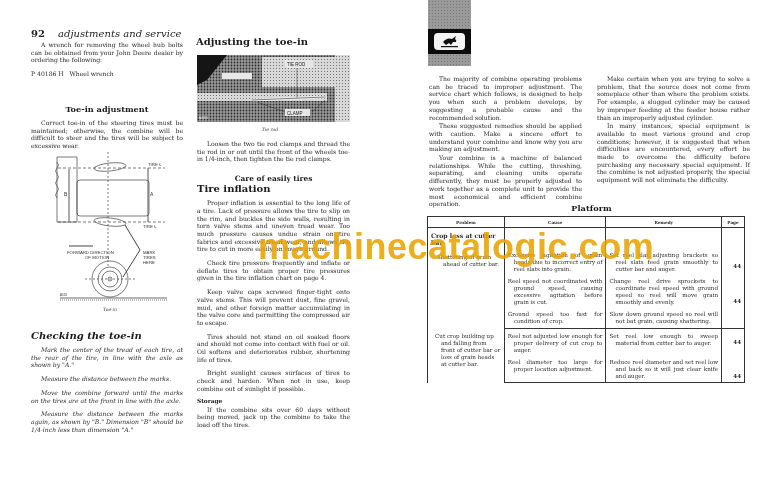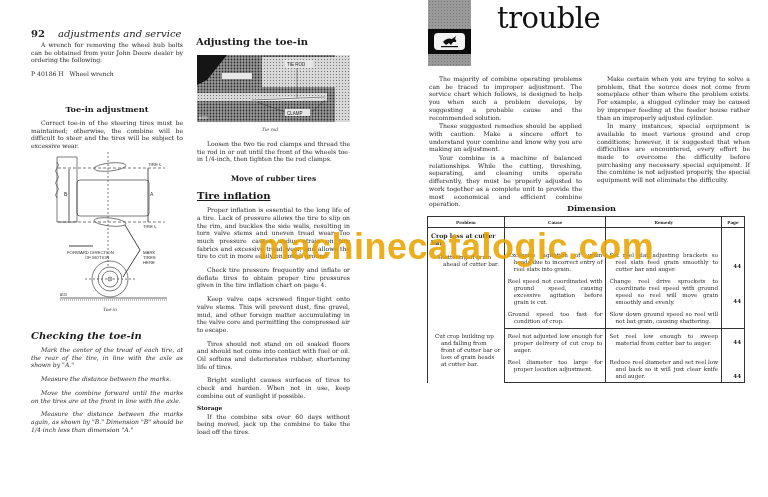--- a/index.html
+++ b/index.html
@@ -129,22 +129,22 @@
       <text x="90" y="11" font-family="Liberation Sans, sans-serif" font-size="4.5" fill="#222">TIE ROD</text>
       <rect x="88" y="54" width="25" height="7" fill="#e6e6e6"></rect>
       <text x="90" y="60" font-family="Liberation Sans, sans-serif" font-size="4.5" fill="#222">CLAMP</text>
       <text x="2" y="64" font-family="Liberation Sans, sans-serif" font-size="2.8" fill="#eee">A 6059</text>
     </svg>
   </div>
   <div class="abs caption" style="left:240px;top:127px;width:60px;">Tie rod</div>
 
   <div class="abs" style="left:197px;top:140px;width:153px;">
     <div class="txt ind">Loosen the two tie rod clamps and thread the tie rod in or out until the front of the wheels toe-in 1/4-inch, then tighten the tie rod clamps.</div>
-    <div class="h-sec" style="margin-top:11px;font-size:7.4px;">Move of rubber tires</div>
-    <div class="h-sub" style="margin-top:7px;text-decoration:underline;">Tire inflation</div>
+    <div class="h-sec" style="margin-top:11px;font-size:7.4px;">Care of easily tires</div>
+    <div class="h-sub" style="margin-top:0;">Tire inflation</div>
     <div class="txt ind" style="margin-top:5px;">Proper inflation is essential to the long life of a tire. Lack of pressure allows the tire to slip on the rim, and buckles the side walls, resulting in torn valve stems and uneven tread wear. Too much pressure causes undue strain on tire fabrics and excessive tread wear, and allows the tire to cut in more easily on rough ground.</div>
     <div class="txt ind" style="margin-top:6px;">Check tire pressure frequently and inflate or deflate tires to obtain proper tire pressures given in the tire inflation chart on page 4.</div>
     <div class="txt ind" style="margin-top:6px;">Keep valve caps screwed finger-tight onto valve stems. This will prevent dust, fine gravel, mud, and other foreign matter accumulating in the valve core and permitting the compressed air to escape.</div>
     <div class="txt ind" style="margin-top:6px;">Tires should not stand on oil soaked floors and should not come into contact with fuel or oil. Oil softens and deteriorates rubber, shortening life of tires.</div>
     <div class="txt ind" style="margin-top:6px;">Bright sunlight causes surfaces of tires to check and harden. When not in use, keep combine out of sunlight if possible.</div>
     <div class="h-sub" style="margin-top:5px;font-size:5.8px;">Storage</div>
     <div class="txt ind" style="margin-top:2px;">If the combine sits over 60 days without being moved, jack up the combine to take the load off the tires.</div>
   </div>
 </div>
 
@@ -154,34 +154,33 @@
     <div class="abs logo-black" style="left:0;top:29px;width:43px;height:25px;">
       <div class="abs logo-inner" style="left:6px;top:4px;width:31px;height:17px;">
         <svg width="31" height="17" viewBox="0 0 31 17">
           <path d="M9 9 Q13 4 18 6 L22 3 L21 6 Q23 7 22 9 L19 9 L17 12 L15 10 L12 12 Z" fill="#111"></path>
           <rect x="7" y="13" width="17" height="1.2" fill="#111"></rect>
         </svg>
       </div>
     </div>
   </div>
 
-  <div class="abs big-title" style="left:82px;top:4px;">trouble</div>
 
   <div class="abs" style="left:14px;top:75px;width:153px;">
     <div class="txt ind">The majority of combine operating problems can be traced to improper adjustment. The service chart which follows, is designed to help you when such a problem develops, by suggesting a probable cause and the recommended solution.</div>
     <div class="txt ind" style="margin-top:1px;">These suggested remedies should be applied with caution. Make a sincere effort to understand your combine and know why you are making an adjustment.</div>
     <div class="txt ind" style="margin-top:1px;">Your combine is a machine of balanced relationships. While the cutting, threshing, separating, and cleaning units operate differently, they must be properly adjusted to work together as a complete unit to provide the most economical and efficient combine operation.</div>
   </div>
 
   <div class="abs" style="left:182px;top:75px;width:153px;">
     <div class="txt ind">Make certain when you are trying to solve a problem, that the source does not come from someplace other than where the problem exists. For example, a slugged cylinder may be caused by improper feeding at the feeder house rather than an improperly adjusted cylinder.</div>
     <div class="txt ind" style="margin-top:1px;">In many instances, special equipment is available to meet various ground and crop conditions; however, it is suggested that when difficulties are encountered, every effort be made to overcome the difficulty before purchasing any necessary special equipment. If the combine is not adjusted properly, the special equipment will not eliminate the difficulty.</div>
   </div>
 
-  <div class="abs h-sec" style="left:0;top:203px;width:353px;">Dimension</div>
+  <div class="abs h-sec" style="left:0;top:203px;width:353px;">Platform</div>
 </div>
 
 <table class="chart">
   <colgroup>
       <col style="width:77px">
       <col style="width:102px">
       <col style="width:116px">
       <col style="width:23px">
     </colgroup>
   <thead>

